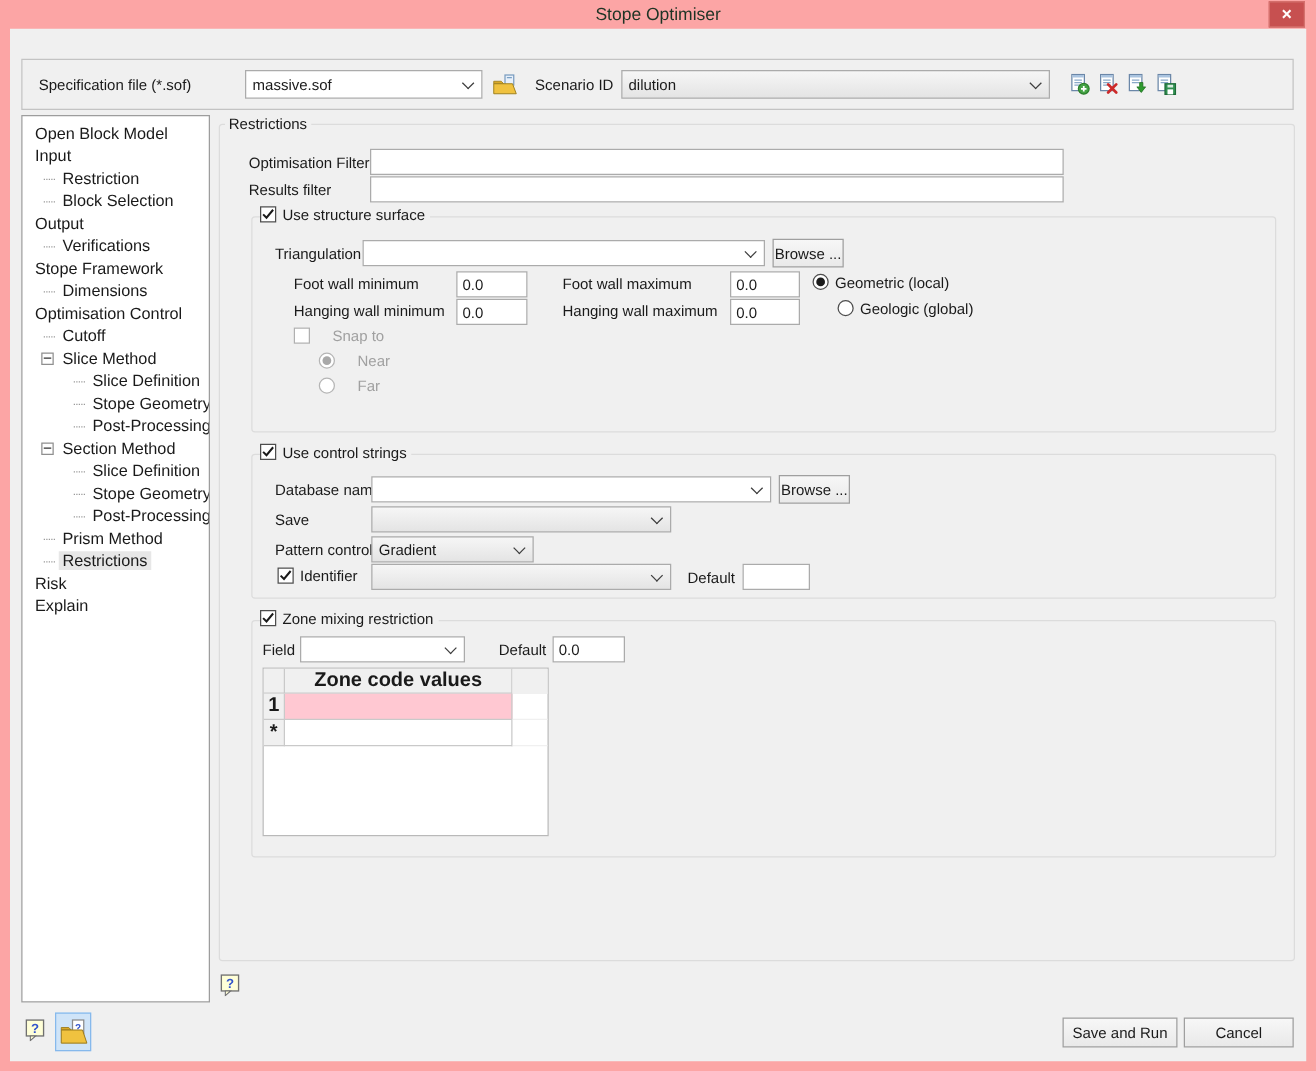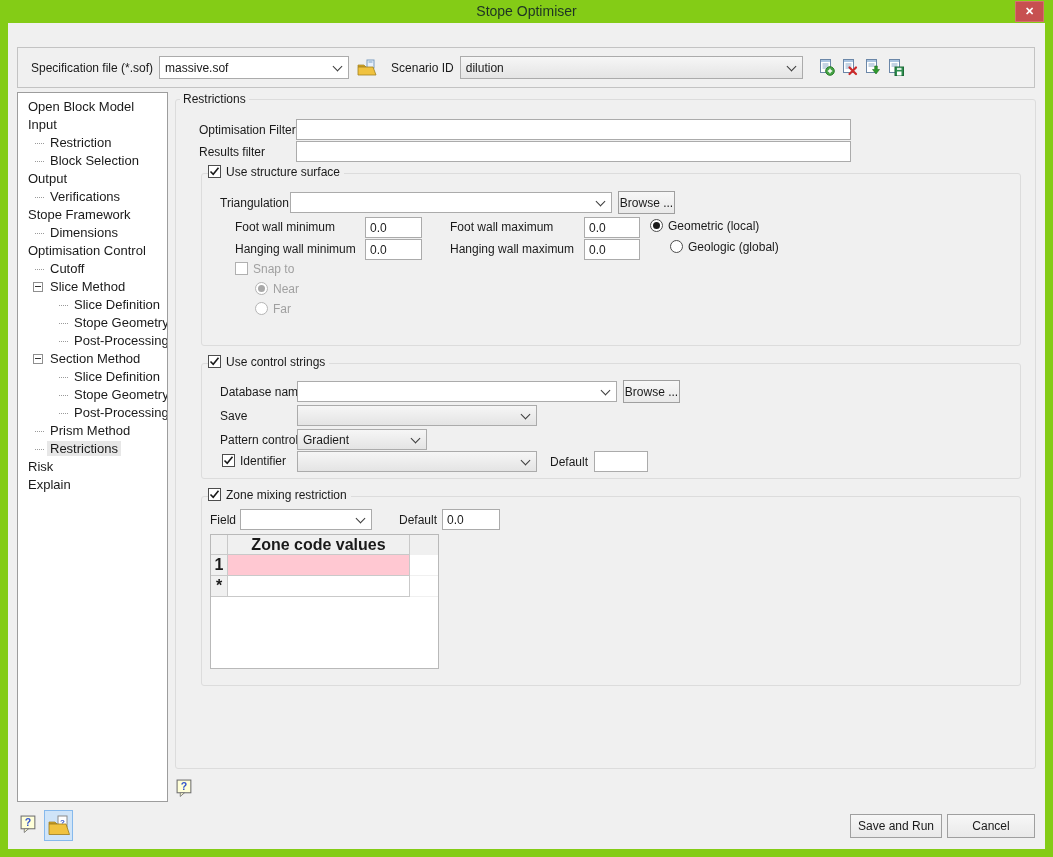--- a/index.html
+++ b/index.html
@@ -1,18 +1,18 @@
 <!DOCTYPE html>
 <html><head>
 <meta charset="utf-8">
 <style>
   * { margin:0; padding:0; box-sizing:border-box; }
   html,body { background:#555; }
   body { font-family:"Liberation Sans", sans-serif; }
-  .window { position:relative; width:1053px; height:857px; background:#84cc16; overflow:hidden; }
+  .window { position:relative; width:1053px; height:857px; background:#fca5a5; overflow:hidden; }
   .titlebar { position:absolute; left:0; top:0; width:100%; height:23px; }
   .title { position:absolute; left:0; right:0; top:3px; text-align:center; font-size:14px; color:#1e3324; }
   .close-btn { position:absolute; right:9px; top:1px; width:29px; height:21px; background:#c75050; display:flex; align-items:center; justify-content:center; border:1px solid #d4716d; }
   .close-x { color:#fff; font-size:11px; font-weight:bold; }
   .dlg-body { position:absolute; left:8px; top:23px; width:1037px; height:826px; background:#f0f0f0; font-size:12px; color:#1a1a1a; }
 
   
   .topbar { position:absolute; left:9px; top:24px; width:1018px; height:41px; border:1px solid #c3c3c3; display:flex; align-items:center; padding-left:13px; background:#f0f0f0; }
   .lbl { font-size:12px; white-space:nowrap; }
   .combo { position:relative; height:23px; border:1px solid #ababab; }
@@ -42,21 +42,21 @@
   .grouplabel { position:absolute; top:-8px; background:#f0f0f0; padding:0 3px; font-size:12px; white-space:nowrap; }
   .cbrow { position:absolute; display:flex; align-items:flex-start; gap:5px; white-space:nowrap; }
   .cbrow.on-border { background:#f0f0f0; padding-right:4px; }
   .cb { width:13px; height:13px; background:#fff; border:1px solid #4d4d4d; position:relative; flex:none; }
   .cb svg { position:absolute; left:0px; top:0px; }
   .cb.dis { border-color:#b0b0b0; }
   .radio { width:13px; height:13px; background:#fff; border:1px solid #4d4d4d; border-radius:50%; position:relative; flex:none; }
   .radio.on::after { content:""; position:absolute; left:2px; top:2px; width:7px; height:7px; border-radius:50%; background:#1c1c1c; }
   .radio.dis { border-color:#b5b5b5; }
   .radio.dis.on::after { background:#a8a8a8; }
-  .dis-text { color:#a0a0a0; }
+  .dis-text { color:#a0a0a0;margin-left:13px; }
 
   .flabel { position:absolute; font-size:12px; white-space:nowrap; }
   .tin { position:absolute; border:1px solid #ababab; background:#fff; font-size:12px; padding:0 4px; font-family:inherit; color:#1a1a1a; }
   .abs { position:absolute; }
   .btn { position:absolute; background:linear-gradient(#f7f7f7,#e9e9e9); border:1px solid #9f9f9f; font-size:12px; display:flex; align-items:center; justify-content:center; font-family:inherit; color:#1a1a1a; }
 
   
   .ztable { position:absolute; left:8px; top:37px; width:229px; height:135px; border:1px solid #b9b9b9; background:#fff; }
   .zrow { display:flex; }
   .zc { border-right:1px solid #c9c9c9; border-bottom:1px solid #c9c9c9; font-size:16px; display:flex; align-items:center; justify-content:center; }
@@ -78,21 +78,21 @@
     <span class="title">Stope Optimiser</span>
     <div class="close-btn">
       <span class="close-x">✕</span>
     </div>
   </div>
 
   <div class="dlg-body">
 
     <div class="topbar">
       <span class="lbl" style="margin-right:6px;">Specification file (*.sof)</span>
-      <div class="combo combo-white" style="width:190px;">
+      <div class="combo combo-white" style="width:190px;margin-left:37px;">
         <span class="combo-text">massive.sof</span>
         <span class="chev"></span>
       </div>
       <span class="icon-btn" style="margin-left:8px;">
         <svg width="20" height="18" viewBox="0 0 20 18">
           <rect x="10" y="1" width="7" height="8" fill="#e8f0fa" stroke="#7a9cc0"></rect>
           <line x1="11.5" y1="3" x2="15.5" y2="3" stroke="#7aa0c4"></line>
           <path d="M1 6 L7 6 L9 8 L1 8 Z" fill="#d9a928" stroke="#a1821f" stroke-width="0.7"></path>
           <path d="M1 8 L16 8 L19 16 L1 16 Z" fill="#f0c23f" stroke="#a1821f" stroke-width="0.8"></path>
         </svg>

